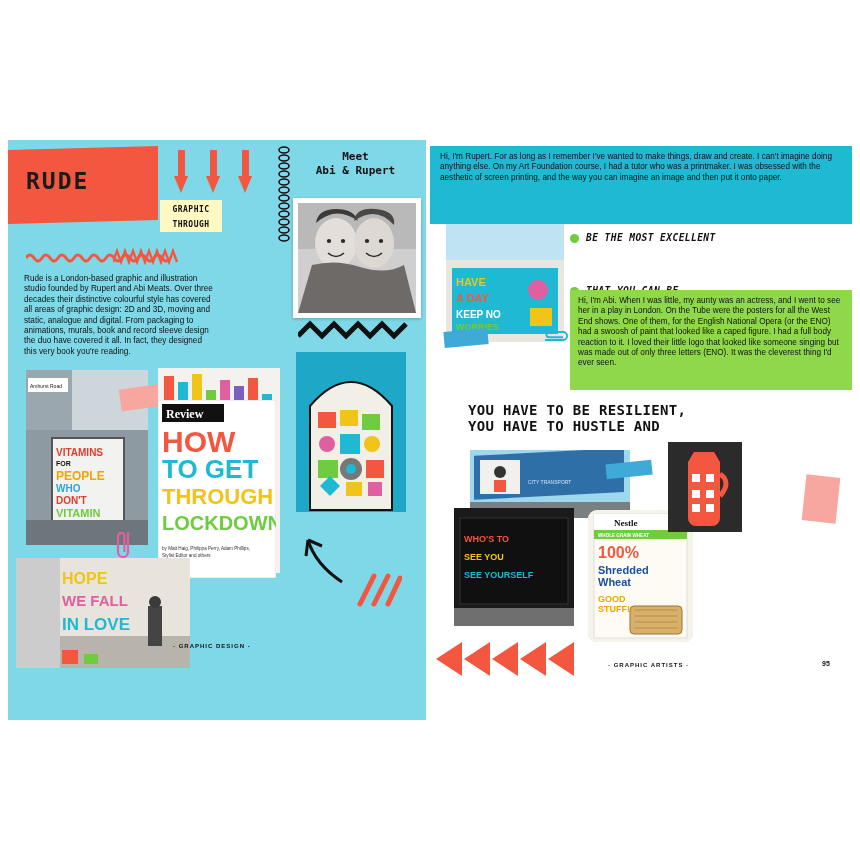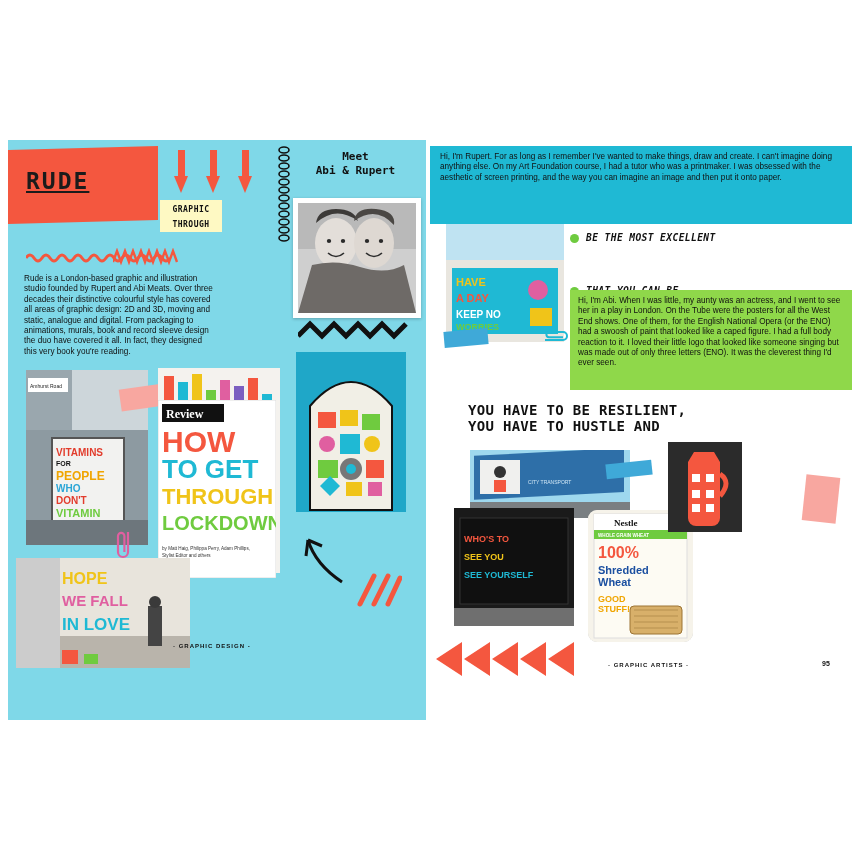--- a/index.html
+++ b/index.html
@@ -10,21 +10,21 @@
   #right-page{left:430px;width:422px;background:#ffffff;}
 
   
   .blk{position:absolute;box-sizing:border-box;}
   .txt{font-size:8.2px;line-height:10.4px;color:#111;}
   .photo{position:absolute;overflow:hidden;background:#ccc;}
   .cap{font-size:6px;letter-spacing:1px;color:#111;font-weight:bold;}
 
   
   #rude-banner{left:0;top:8px;width:150px;height:74px;background:#f4573f;transform:skewY(-1.5deg);}
-  #rude-word{left:18px;top:28px;font-size:23px;letter-spacing:2px;font-weight:bold;color:#1b1b1b;font-family:"DejaVu Sans Mono",monospace;text-decoration:underline;}
+  #rude-word{left:18px;top:28px;font-size:23px;letter-spacing:2px;font-weight:bold;color:#1b1b1b;font-family:"DejaVu Sans Mono",monospace;}
   .arrow{position:absolute;width:15px;height:44px;}
   .arrow .stem{position:absolute;left:4px;top:0;width:7px;height:28px;background:#f4573f;}
   .arrow .head{position:absolute;left:0;top:26px;width:0;height:0;border-left:7.5px solid transparent;border-right:7.5px solid transparent;border-top:17px solid #f4573f;}
   #ga-badge{left:152px;top:60px;width:62px;height:32px;background:#fef9c3;}
   #ga-badge div{font-size:8px;font-weight:bold;color:#111;letter-spacing:.5px;font-family:"DejaVu Sans Mono",monospace;text-align:center;line-height:11px;padding-top:4px;}
   #squiggle{left:18px;top:112px;width:150px;height:12px;}
   #squiggle2{left:105px;top:108px;width:66px;height:18px;}
   #intro-text{left:16px;top:134px;width:190px;}
   #meet-box{left:290px;top:4px;width:112px;height:50px;background:#7fd8e8;}
   #meet-text{left:300px;top:10px;width:95px;text-align:center;font-size:11px;font-weight:bold;color:#111;line-height:14px;font-family:"DejaVu Sans Mono",monospace;}

